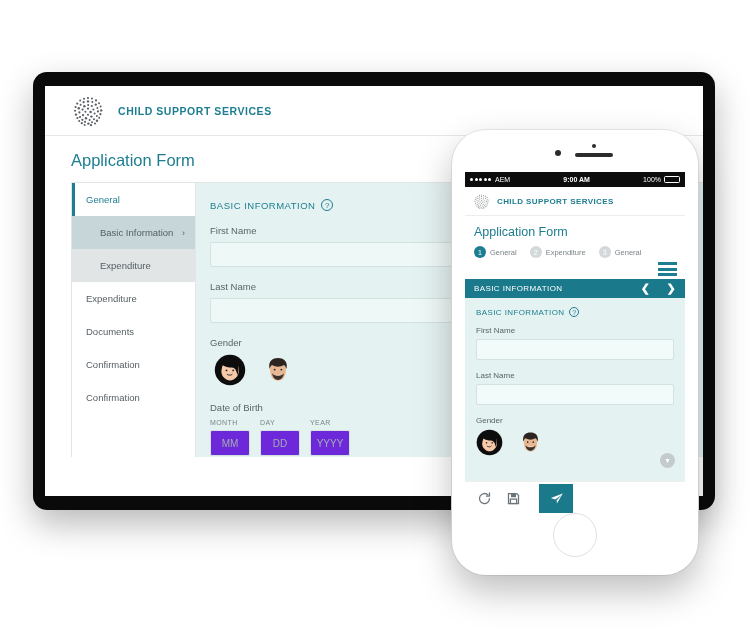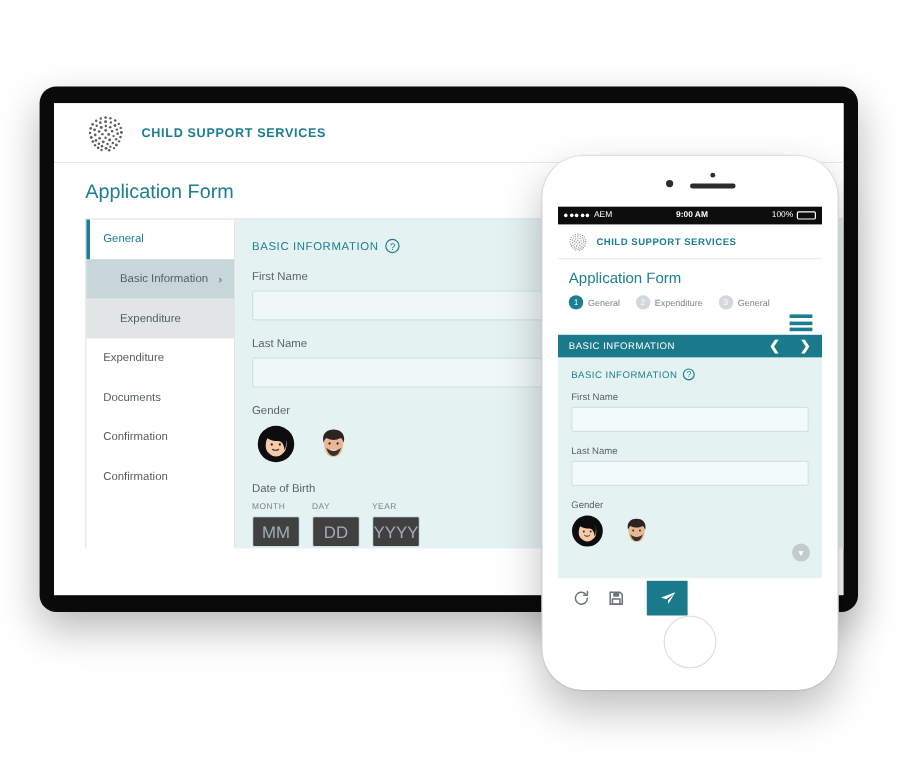--- a/index.html
+++ b/index.html
@@ -145,24 +145,24 @@
   .dob-row { display: flex; gap: 10px; margin-bottom: 15px; }
   .dob-cell { display: flex; flex-direction: column; }
   .dob-cap {
     font-size: 7px;
     color: #7b8589;
     letter-spacing: 0.4px;
     margin-bottom: 4px;
   }
   .dob-box {
     width: 40px; height: 26px;
-    background: #404040;
+    background: #6d28d9;
     border: 1px solid #d2e2e1;
     border-radius: 2px;
-    font-size: 14px;
+    font-size: 10px;
     color: #a3adb1;
     display: flex; align-items: center; justify-content: center;
   }
 
   
   #phone-device {
     position: absolute;
     left: 452px;
     top: 130px;
     width: 246px;

